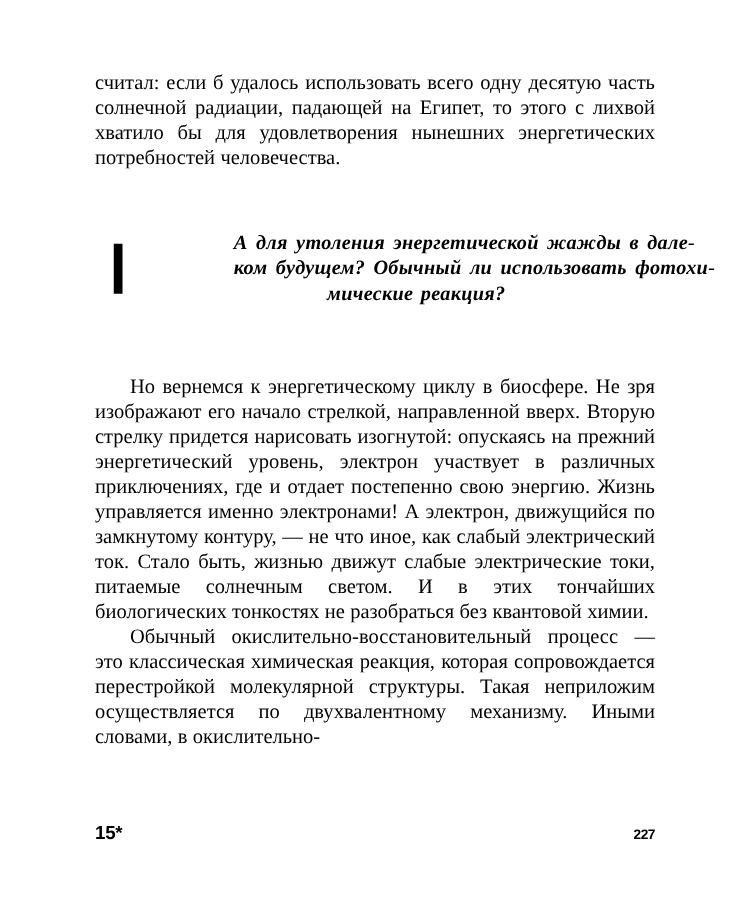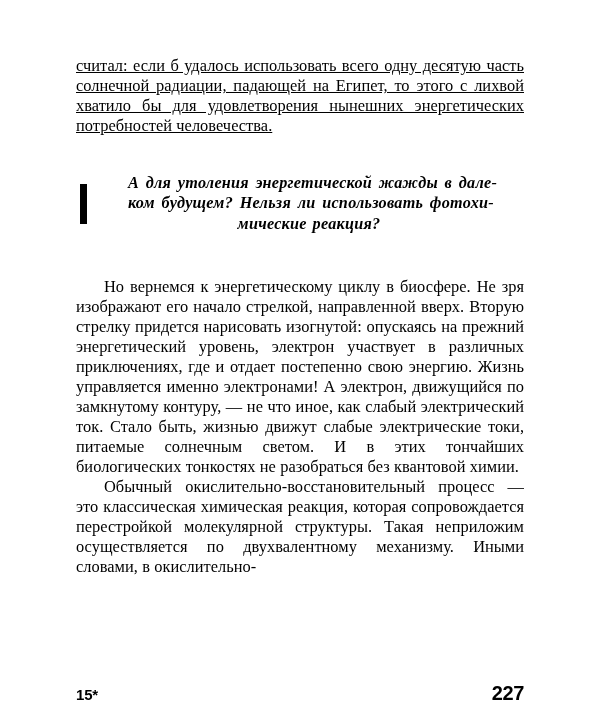--- a/index.html
+++ b/index.html
@@ -41,28 +41,27 @@
     hyphens: manual;
     -webkit-hyphens: manual;
   }
 
   .para.indent {
     text-indent: 28px;
   }
 
   .para.continued {
     text-indent: 0;
-    text-decoration: underline;
   }
 
   
   .callout {
     position: relative;
-    margin: 4px;
-    padding-left: 48px;
+    margin: 15px;
+    padding-left: 96px;
     padding-right: 8px;
   }
 
   .callout-bar {
     position: absolute;
     left: 0px;
     top: 11px;
     width: 7px;
     height: 40px;
     background: #000000;
@@ -92,57 +91,57 @@
   }
 
   
   .gap-before-callout { height: 33px; }
   .gap-after-callout  { height: 39px; }
 
   
   .footer {
     position: absolute;
     left: 76px;
-    top: 682px;
+    top: 658px;
     width: 448px;
     display: flex;
     justify-content: space-between;
     align-items: baseline;
   }
 
   .sig-mark {
     font-family: "Liberation Sans", "DejaVu Sans", sans-serif;
     font-weight: 700;
     font-size: 15px;
     letter-spacing: -0.2px;
   }
 
   .page-number {
     font-family: "Liberation Sans", "DejaVu Sans", sans-serif;
     font-weight: 700;
-    font-size: 20px;
+    font-size: 11px;
     letter-spacing: -0.4px;
     margin-left: 40px;
   }
 </style>
 </head>
 <body>
 
 <div class="page">
 
   <div class="text-block">
 
     <p class="para continued">считал: если б удалось использовать всего одну деся­тую часть солнечной радиации, падающей на Египет, то этого с лихвой хватило бы для удовлетворения ны­нешних энергетических потребностей человечества.</p>
 
     <div class="gap-before-callout"></div>
 
     <div class="callout">
       <div class="callout-bar"></div>
       <p class="callout-line l1">А для утоления энергетической жажды в дале-</p>
-      <p class="callout-line l2">ком будущем? Нельзя ли использовать фотохи-</p>
+      <p class="callout-line l2">ком будущем? Обычный ли использовать фотохи-</p>
       <p class="callout-line l3">мические реакция?</p>
     </div>
 
     <div class="gap-after-callout"></div>
 
     <p class="para indent">Но вернемся к энергетическому циклу в биосфере. Не зря изображают его начало стрелкой, направ­ленной вверх. Вторую стрелку придется нарисовать изогнутой: опускаясь на прежний энергетический уро­вень, электрон участвует в различных приключениях, где и отдает постепенно свою энергию. Жизнь управ­ляется именно электронами! А электрон, движущийся по замкнутому контуру, — не что иное, как слабый электрический ток. Стало быть, жизнью движут сла­бые электрические токи, питаемые солнечным светом. И в этих тончайших биологических тонкостях не ра­зобраться без квантовой химии.</p>
 
 
     <p class="para indent">Обычный окислительно-восстановительный про­цесс — это классическая химическая реакция, которая сопровождается перестройкой молекулярной структу­ры. Такая неприложим осуществляется по двухвалент­ному механизму. Иными словами, в окислительно-</p>
 

